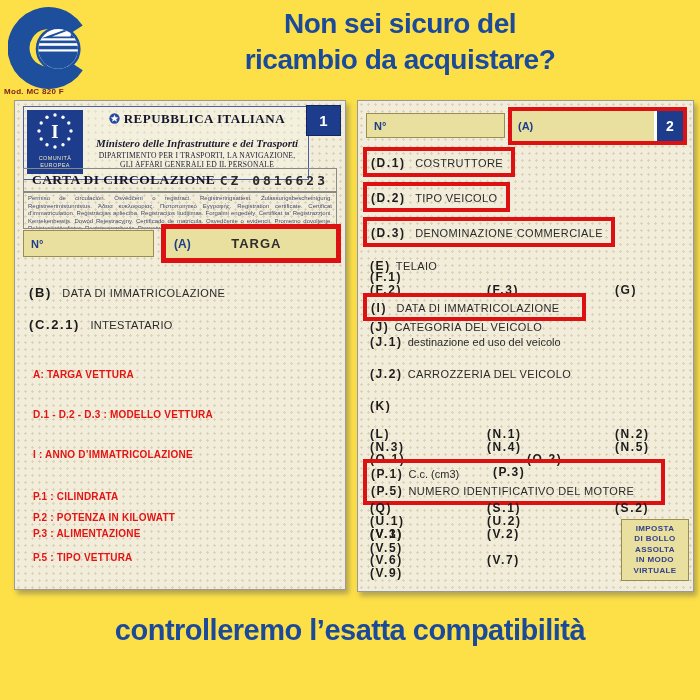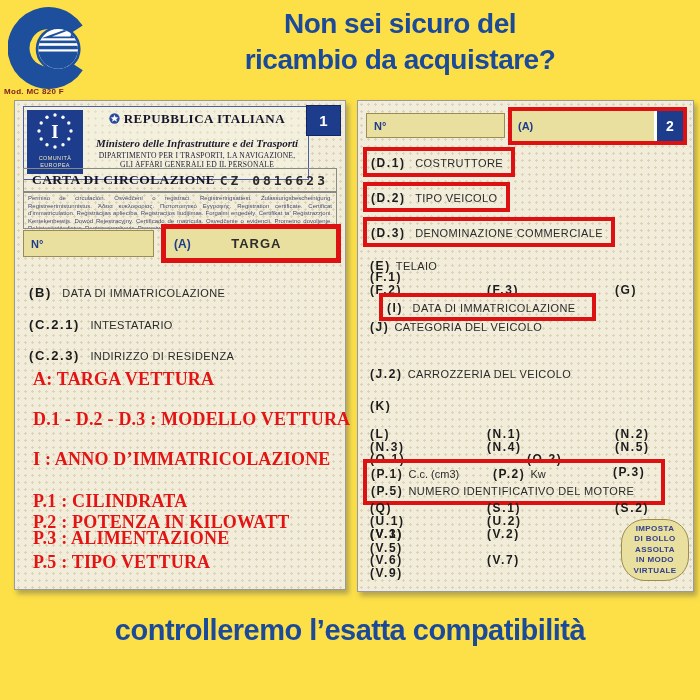--- a/index.html
+++ b/index.html
@@ -51,43 +51,43 @@
                display:flex;align-items:center;padding-left:7px;font-size:11px;}
   .red-box{border:5px solid #dd1111;box-sizing:border-box;}
   .targa-group{position:absolute;left:146px;top:123px;width:180px;height:39px;display:flex;}
   .targa-inner{flex:1;display:flex;align-items:center;padding-left:8px;font-size:12px;}
   .targa-word{flex:1;text-align:center;font-weight:bold;font-size:13px;color:#2e2e2e;letter-spacing:1px;margin-right:14px;}
 
   .fieldrow{position:absolute;left:14px;white-space:nowrap;}
   .fcode{font-weight:bold;font-size:13px;color:#1c1c1c;letter-spacing:1.6px;}
   .flabel{font-size:11px;color:#2a2a2a;letter-spacing:.4px;margin-left:6px;}
 
-  .annot{position:absolute;left:18px;color:#e41414;font-weight:bold;font-size:18px;
-         letter-spacing:.2px;white-space:nowrap;font-family:Liberation Serif, serif;}
+  .annot{position:absolute;left:18px;color:#e41414;font-weight:bold;font-size:10px;
+         letter-spacing:.2px;white-space:nowrap;}
 
   
   .nfield-right{position:absolute;left:8px;top:12px;width:139px;height:25px;
                 display:flex;align-items:center;padding-left:7px;font-size:11px;}
   .a-group{position:absolute;left:150px;top:6px;width:179px;height:38px;border:4px solid #dd1111;
            box-sizing:border-box;display:flex;align-items:stretch;background:#ffffff;}
   .a-field{flex:1;display:flex;align-items:center;padding-left:6px;font-size:11px;}
   .a-sep{width:3px;background:#ffffff;}
   .a-badge{width:26px;background:#1e3c8c;color:#fff;font-weight:bold;font-size:14px;
            display:flex;align-items:center;justify-content:center;}
 
   .dbox{position:absolute;left:5px;border:4px solid #dd1111;padding:2px 8px 2px 4px;white-space:nowrap;
         box-sizing:border-box;}
   .rcode{font-weight:bold;font-size:12px;color:#1c1c1c;letter-spacing:1.6px;}
   .rlabel{font-size:11px;color:#2a2a2a;letter-spacing:.4px;margin-left:5px;}
   .rlabel-lc{font-size:11px;color:#2a2a2a;margin-left:5px;}
 
   .r-row{position:absolute;left:12px;right:6px;display:flex;white-space:nowrap;}
   .c1{width:117px;} .c2{width:128px;} .c3{flex:1;}
 
-  .ibox{position:absolute;left:5px;border:4px solid #dd1111;padding:1px 16px 1px 4px;white-space:nowrap;margin-left:16px;}
+  .ibox{position:absolute;left:5px;border:4px solid #dd1111;padding:1px 22px 1px 4px;white-space:nowrap;}
 
   .pblock{position:absolute;left:5px;top:358px;width:302px;border:4px solid #dd1111;
           padding:2px 4px;box-sizing:border-box;}
   .pline{display:flex;white-space:nowrap;line-height:15px;}
   .pc1{width:122px;} .pc2{width:120px;} .pc3{flex:1;}
 
   .stamp{position:absolute;right:4px;bottom:10px;width:68px;height:62px;
          display:flex;flex-direction:column;align-items:center;justify-content:center;
          color:#33418f;font-weight:bold;font-size:8px;line-height:10.5px;letter-spacing:.4px;text-align:center;}
 
@@ -191,24 +191,20 @@
     </div>
 
     <div class="fieldrow" style="top:182px;">
       <span class="fcode">(B)</span>
       <span class="flabel">DATA DI IMMATRICOLAZIONE</span>
     </div>
     <div class="fieldrow" style="top:214px;">
       <span class="fcode">(C.2.1)</span>
       <span class="flabel">INTESTATARIO</span>
     </div>
-    <div class="fieldrow" style="top:245px;">
-      <span class="fcode">(C.2.3)</span>
-      <span class="flabel">INDIRIZZO DI RESIDENZA</span>
-    </div>
 
     <div class="annot" style="top:268px;">A: TARGA VETTURA</div>
     <div class="annot" style="top:308px;">D.1 - D.2 - D.3 : MODELLO VETTURA</div>
     <div class="annot" style="top:348px;">I : ANNO D’IMMATRICOLAZIONE</div>
     <div class="annot" style="top:390px;">P.1 : CILINDRATA</div>
     <div class="annot" style="top:411px;">P.2 : POTENZA IN KILOWATT</div>
     <div class="annot" style="top:427px;text-align:center;">P.3 : ALIMENTAZIONE</div>
     <div class="annot" style="top:451px;">P.5 :  TIPO VETTURA</div>
   </div>
 
@@ -252,20 +248,23 @@
     </div>
 
     <div class="ibox" style="top:192px;">
       <span class="rcode">(I)</span>
       <span class="rlabel">DATA DI IMMATRICOLAZIONE</span>
     </div>
 
     <div class="r-row" style="top:216px;">
       <span><span class="rcode">(J)</span><span class="rlabel">CATEGORIA DEL VEICOLO</span></span>
     </div>
+    <div class="r-row" style="top:231px;">
+      <span><span class="rcode">(J.1)</span><span class="rlabel-lc">destinazione ed uso del veicolo</span></span>
+    </div>
     <div class="r-row" style="top:263px;">
       <span><span class="rcode">(J.2)</span><span class="rlabel">CARROZZERIA DEL VEICOLO</span></span>
     </div>
 
     <div class="r-row" style="top:298px;">
       <span class="rcode">(K)</span>
     </div>
 
     <div class="r-row" style="top:326px;">
       <span class="c1 rcode">(L)</span>
@@ -278,21 +277,20 @@
       <span class="c3 rcode">(N.5)</span>
     </div>
     <div class="r-row" style="top:351px;gap:40px;">
       <span class="c1 rcode">(O.1)</span>
       <span class="c2 rcode">(O.2)</span>
     </div>
 
     <div class="pblock">
       <div class="pline">
         <span class="pc1"><span class="rcode">(P.1)</span><span class="rlabel-lc">C.c. (cm3)</span></span>
-        <span class="pc2"><span class="rcode">(P.2)</span><span class="rlabel-lc">Kw</span></span>
         <span class="pc3 rcode">(P.3)</span>
       </div>
       <div class="pline">
         <span><span class="rcode">(P.5)</span><span class="rlabel">NUMERO IDENTIFICATIVO DEL MOTORE</span></span>
       </div>
     </div>
 
     <div class="r-row" style="top:400px;">
       <span class="c1 rcode">(Q)</span>
       <span class="c2 rcode">(S.1)</span>
@@ -311,21 +309,21 @@
       <span class="c2 rcode">(V.5)</span>
     </div>
     <div class="r-row" style="top:452px;">
       <span class="c1 rcode">(V.6)</span>
       <span class="c2 rcode">(V.7)</span>
     </div>
     <div class="r-row" style="top:465px;">
       <span class="rcode">(V.9)</span>
     </div>
 
-    <div class="yellow-field stamp" style="border-width:1.5px;border-radius:24px;">
+    <div class="yellow-field stamp" style="border-width:1.5px;">
       <div>IMPOSTA</div>
       <div>DI BOLLO</div>
       <div>ASSOLTA</div>
       <div>IN MODO</div>
       <div>VIRTUALE</div>
     </div>
   </div>
 
   <div class="footer">
     <div>controlleremo l’esatta compatibilità</div>

